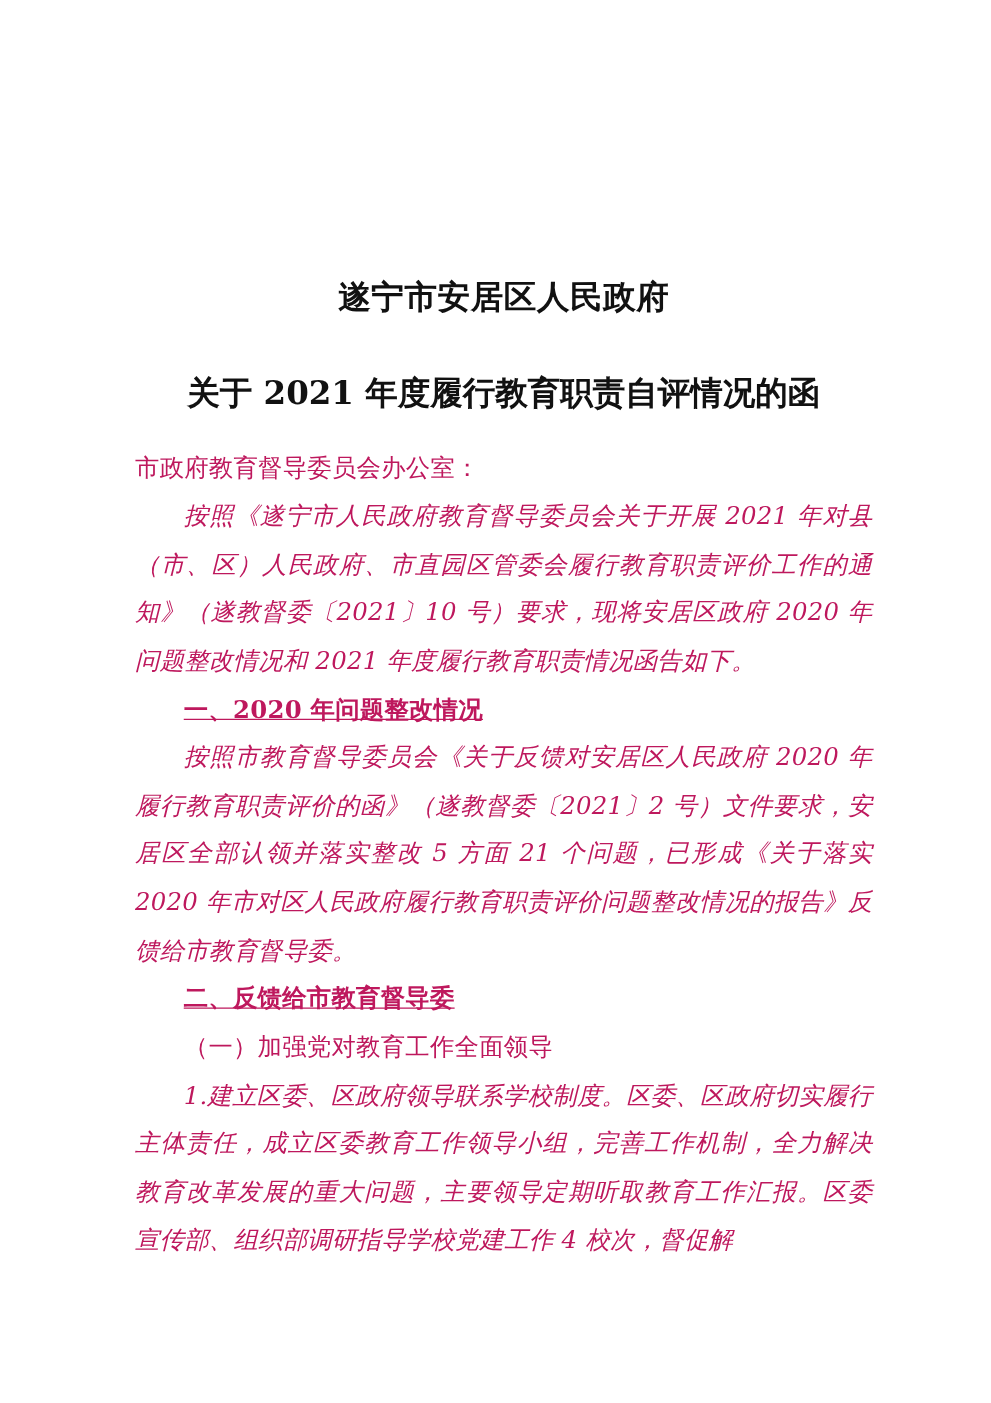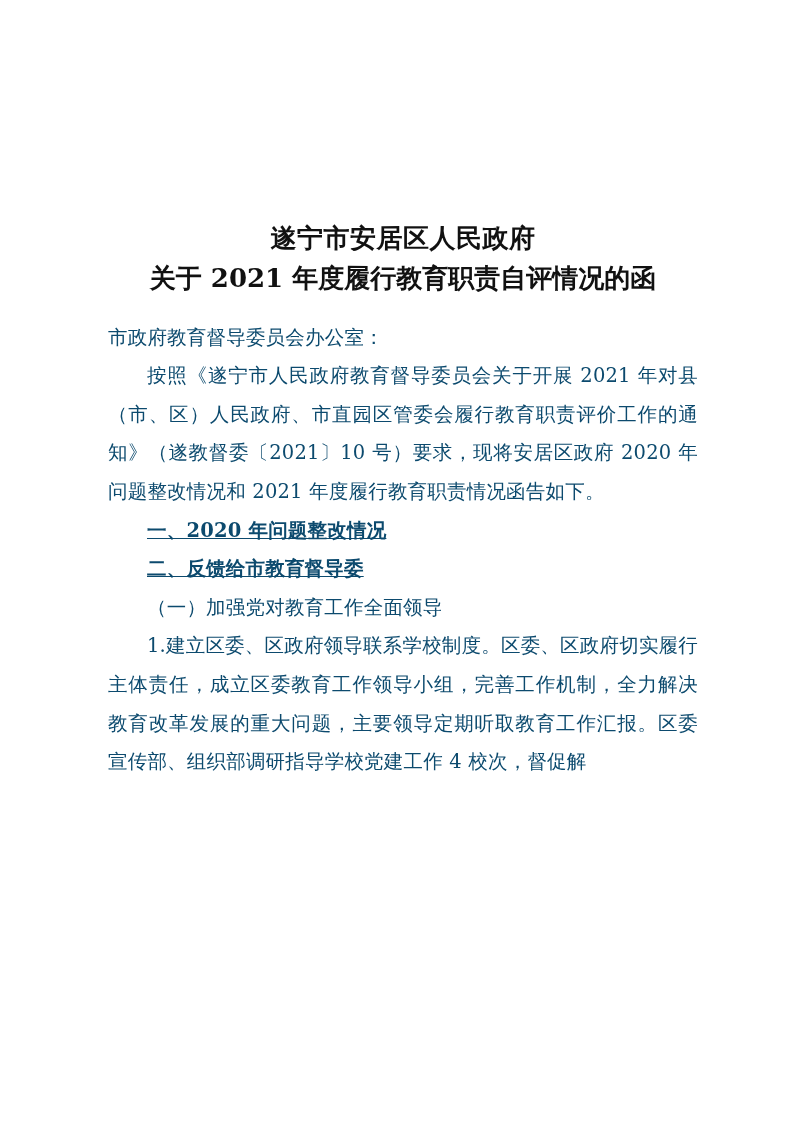--- a/index.html
+++ b/index.html
@@ -29,32 +29,34 @@
     letter-spacing: 0.5px;
     color: #111111;
     margin: 0 0 20px 0;
   }
   .doc-title .line {
     display: block;
     white-space: nowrap;
   }
   .doc-title .line2 {
     letter-spacing: 0px;
+    margin-top: 37px;
   }
   .body-text {
     font-size: 19.5px;
     line-height: 1.98;
     text-align: justify;
     text-justify: inter-ideograph;
-    color: #0c4a6e;
+    color: #be185d;
     letter-spacing: 0.2px;
   }
   p.para {
     margin: 0;
     text-indent: 2em;
+    font-style: italic;
   }
   p.flush {
     margin: 0;
     text-indent: 0;
   }
   p.heading {
     margin: 0;
     text-indent: 2em;
     font-weight: bold;
     text-decoration: underline;
@@ -72,18 +74,19 @@
 
   <div class="doc-title">
     <span class="line line1">遂宁市安居区人民政府</span>
     <span class="line line2">关于 2021 年度履行教育职责自评情况的函</span>
   </div>
 
   <div class="body-text">
     <p class="flush">市政府教育督导委员会办公室：</p>
     <p class="para">按照《遂宁市人民政府教育督导委员会关于开展 2021 年对县（市、区）人民政府、市直园区管委会履行教育职责评价工作的通知》（遂教督委〔2021〕10 号）要求，现将安居区政府 2020 年问题整改情况和 2021 年度履行教育职责情况函告如下。</p>
     <p class="heading">一、2020 年问题整改情况</p>
+    <p class="para">按照市教育督导委员会《关于反馈对安居区人民政府 2020 年履行教育职责评价的函》（遂教督委〔2021〕2 号）文件要求，安居区全部认领并落实整改 5 方面 21 个问题，已形成《关于落实 2020 年市对区人民政府履行教育职责评价问题整改情况的报告》反馈给市教育督导委。</p>
     <p class="heading">二、反馈给市教育督导委</p>
     <p class="subheading">（一）加强党对教育工作全面领导</p>
     <p class="para">1.建立区委、区政府领导联系学校制度。区委、区政府切实履行主体责任，成立区委教育工作领导小组，完善工作机制，全力解决教育改革发展的重大问题，主要领导定期听取教育工作汇报。区委宣传部、组织部调研指导学校党建工作 4 校次，督促解</p>
   </div>
 
 </div>
 
 </body></html>

